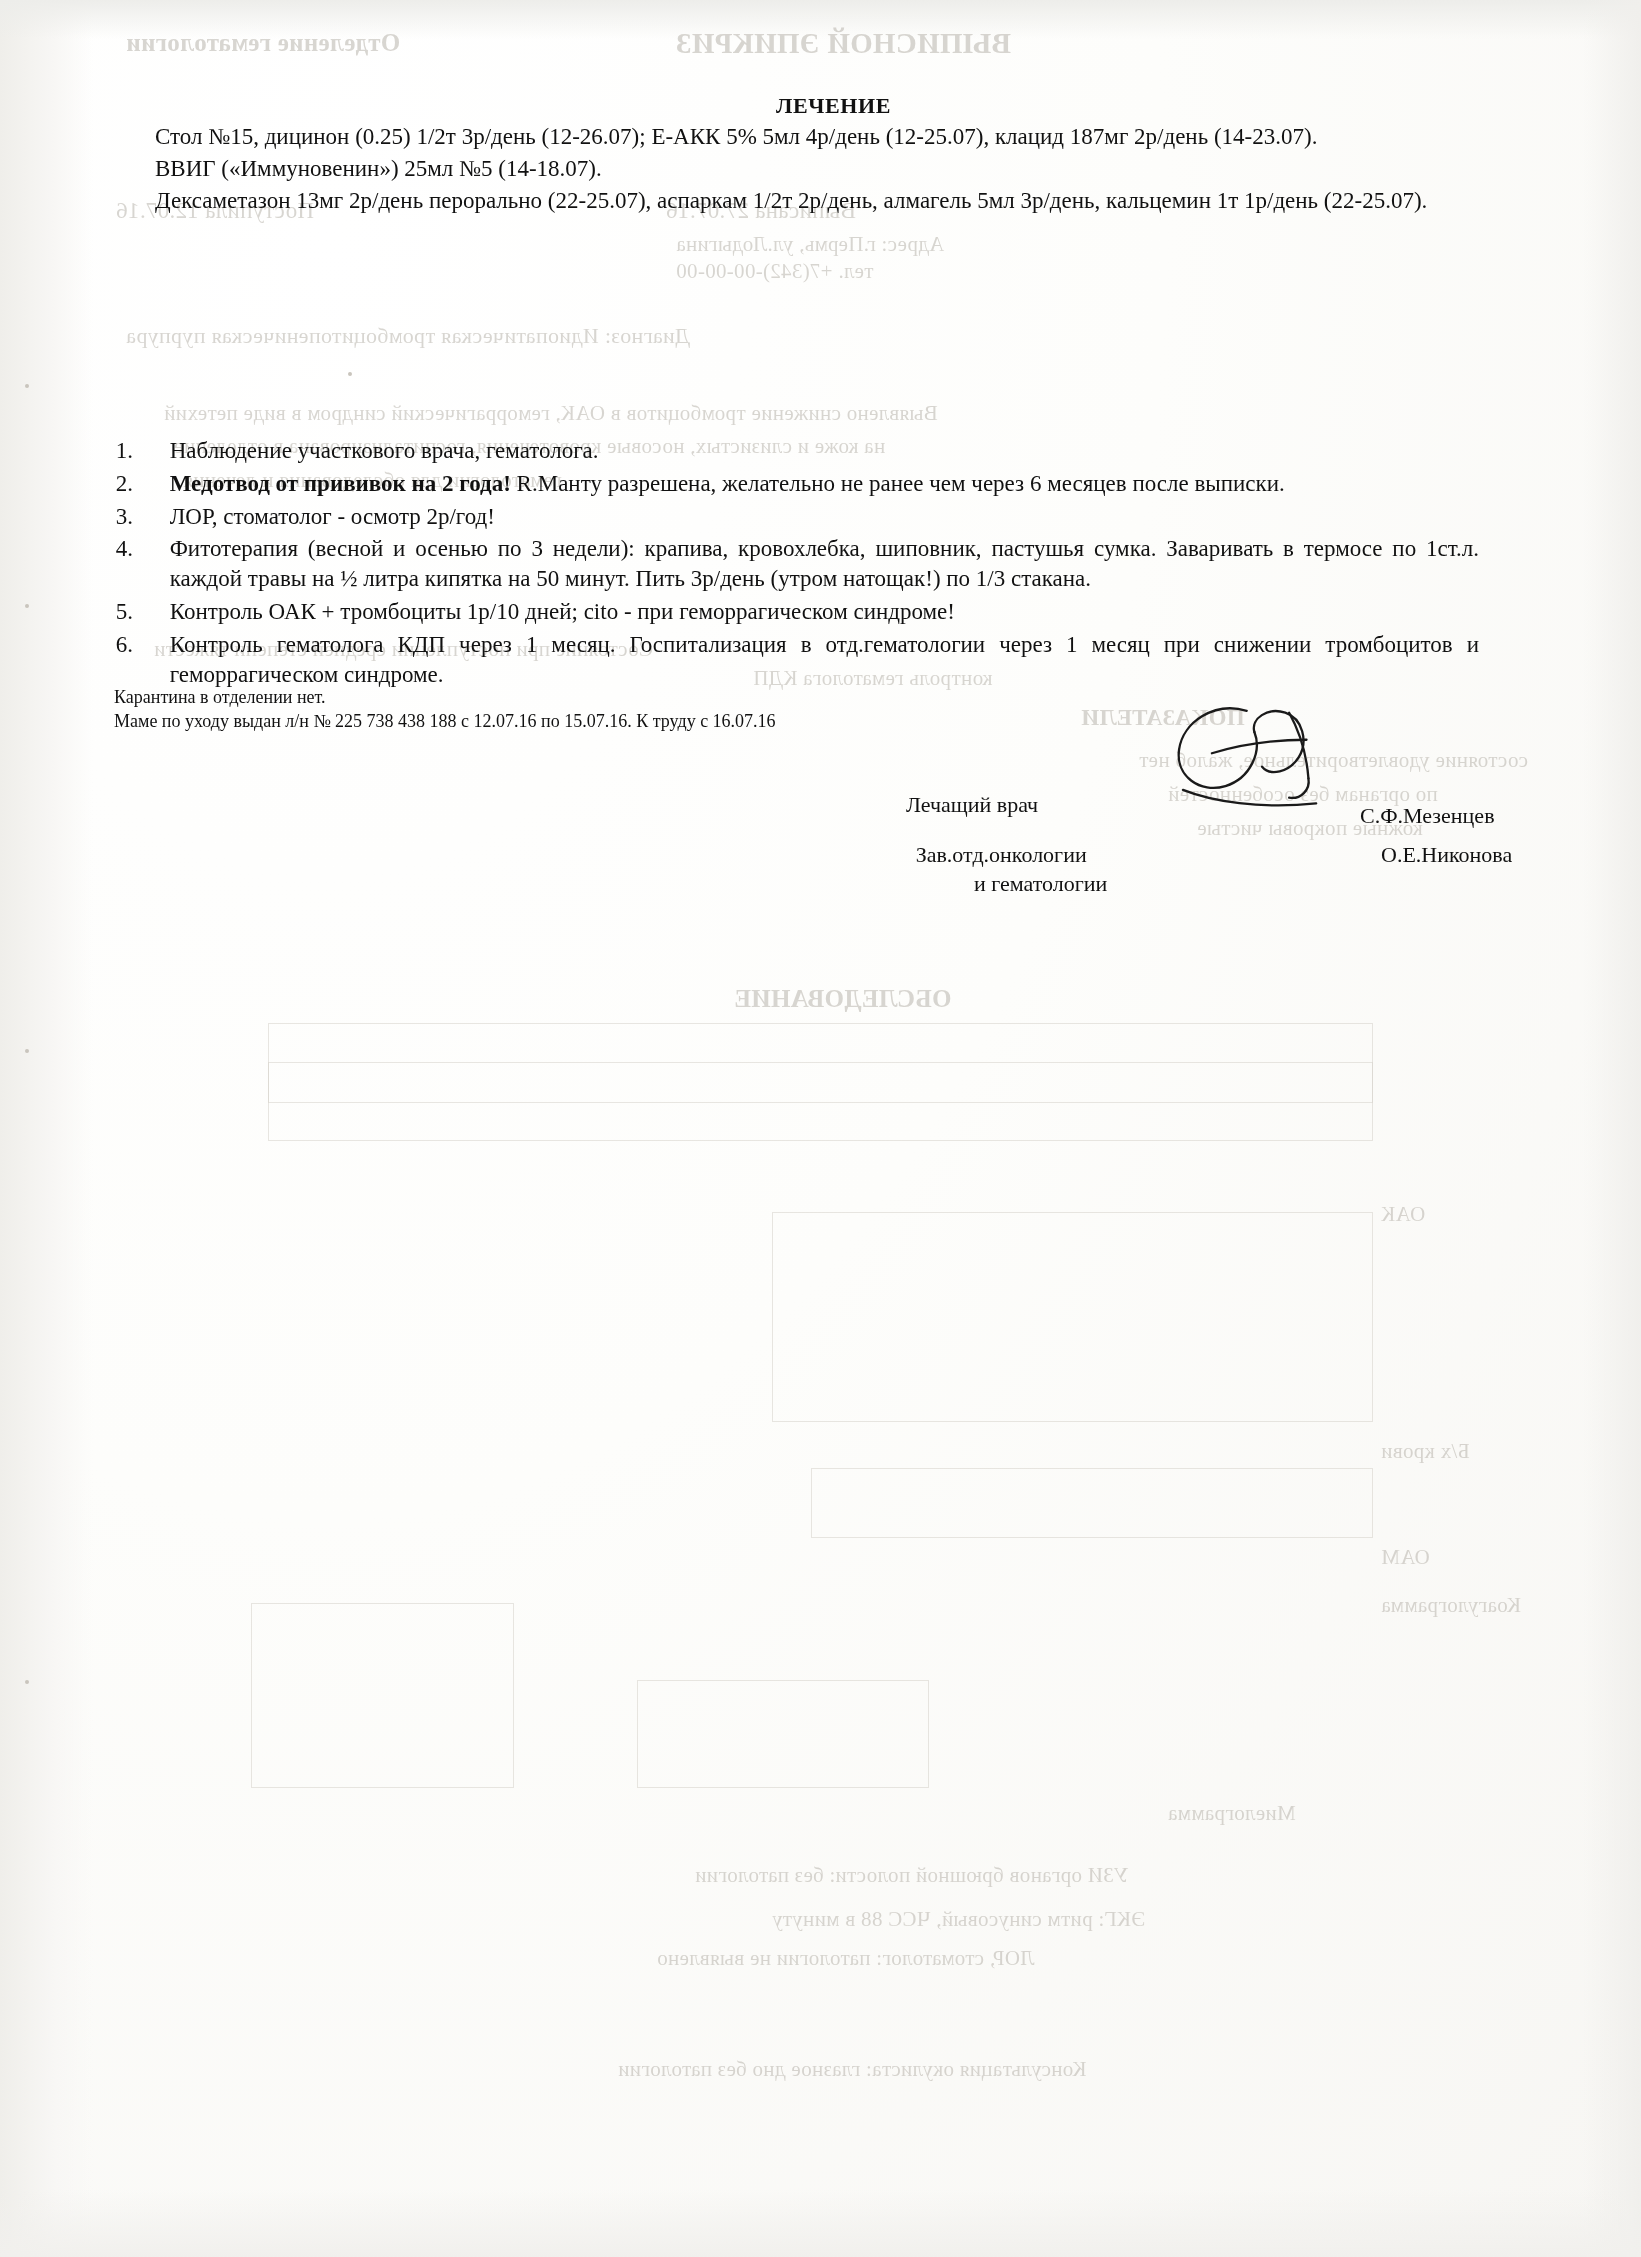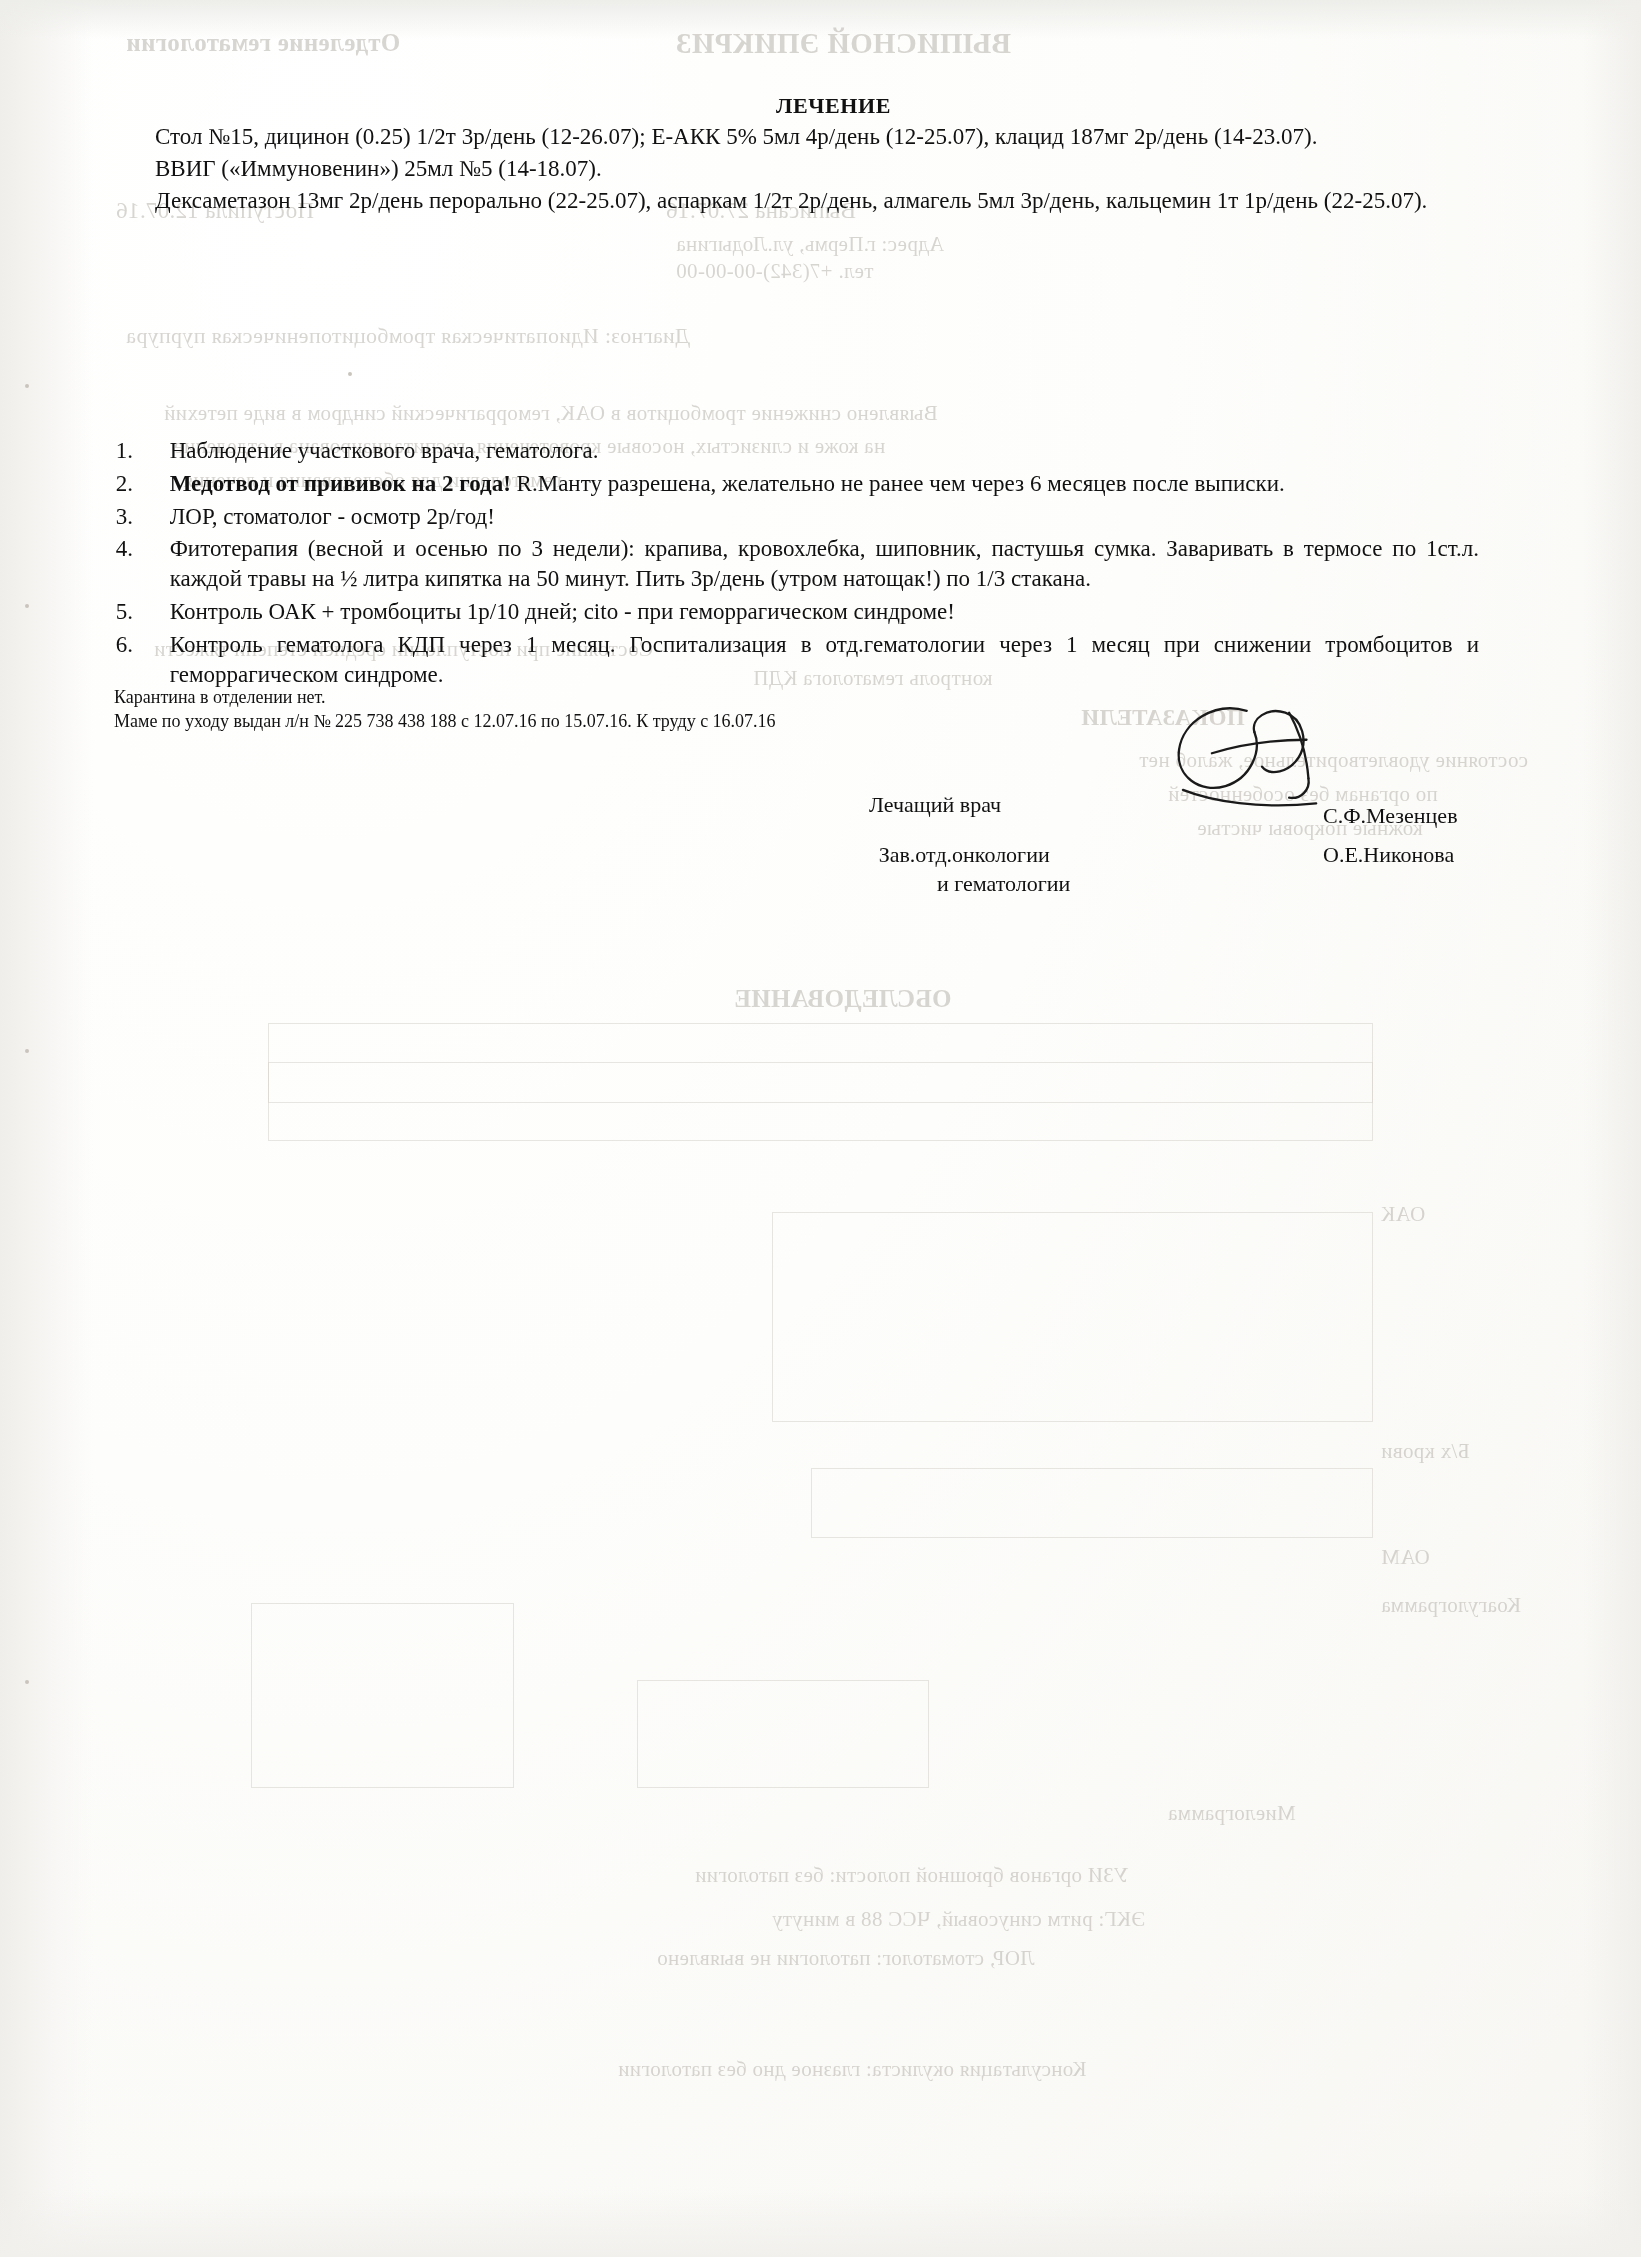--- a/index.html
+++ b/index.html
@@ -127,26 +127,27 @@
   }
 
   #signature-block {
     position: absolute;
     left: 869px; top: 763px; width: 676px;
     font-size: 22px;
   }
   .sig-row {
     position: absolute;
     white-space: nowrap;
+    margin-left: 37px;
   }
   #doctor-label { left: 0px;  top: 29px; }
   #doctor-name  { left: 454px; top: 40px; }
   #head-label1  { left: 9.7px; top: 79px; }
   #head-label2  { left: 68px; top: 108px; }
-  #head-name    { left: 454px; top: 79px; }
+  #head-name    { left: 475px; top: 79px; }
 
   
   #signature-mark {
     position: absolute;
     left: 1154px;
     top: 697px;
     width: 222px;
     height: 126px;
     pointer-events: none;
   }

